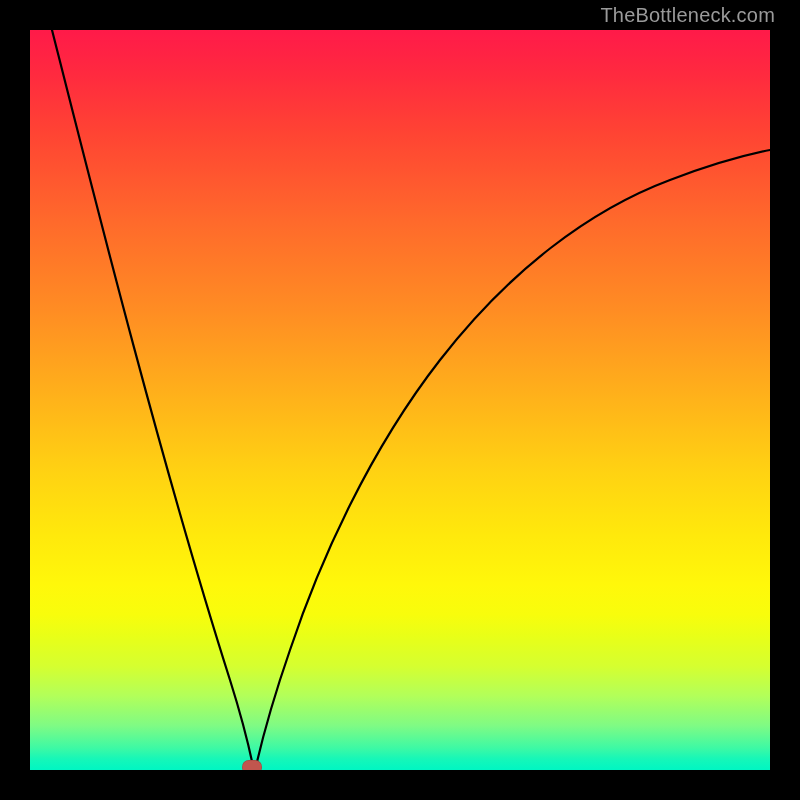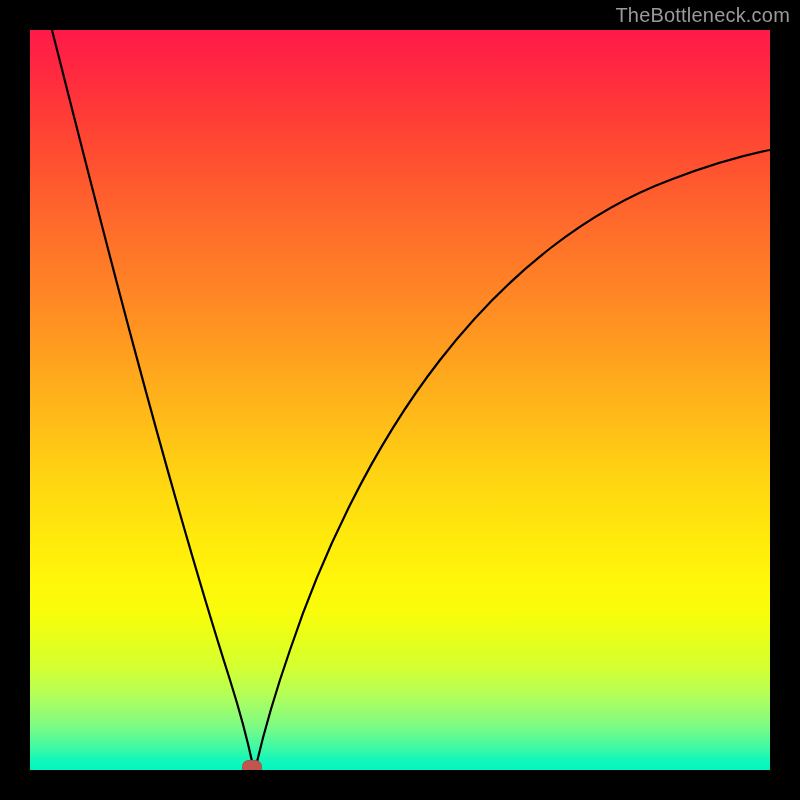--- a/index.html
+++ b/index.html
@@ -50,21 +50,21 @@
   }
   .curve {
     position: absolute;
     inset: 0;
     width: 740px;
     height: 740px;
   }
   .watermark {
     position: absolute;
     top: 4px;
-    right: 10px;
+    right: 25px;
     color: #9a9a9a;
     font-size: 20px;
     font-weight: 400;
     letter-spacing: 0.2px;
   }
   .marker {
     position: absolute;
     width: 20px;
     height: 14px;
     border-radius: 7px;

